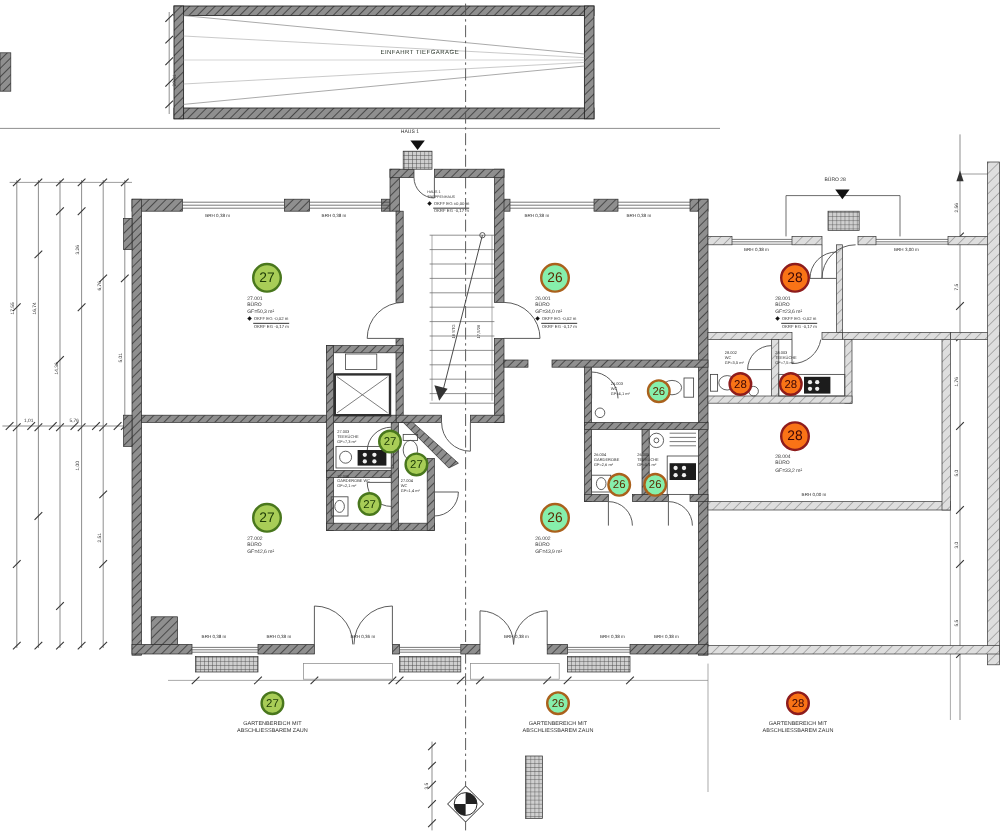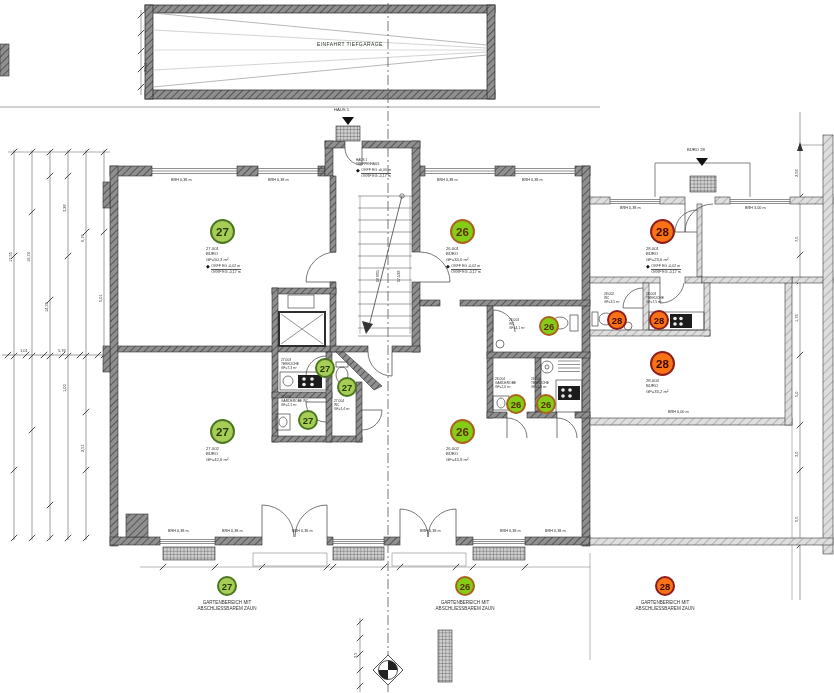--- a/index.html
+++ b/index.html
@@ -6,25 +6,25 @@
   .stage{position:relative;width:834px;height:693px;background:#ffffff;
          font-family:"Liberation Sans",sans-serif;overflow:hidden;}
   svg.plan{position:absolute;left:0;top:0;}
   .lbl{position:absolute;color:#2e2e2e;white-space:nowrap;}
   .f5{font-size:5px;letter-spacing:.4px;}
   .f42{font-size:4.2px;}
   .f38{font-size:3.8px;}
   .f33{font-size:3.3px;line-height:1.25;}
   .f31{font-size:3.1px;line-height:1.25;}
   .circ{position:absolute;box-sizing:border-box;border-radius:50%;display:flex;
-        align-items:center;justify-content:center;font-weight:700;border-style:solid;}
+        align-items:center;justify-content:center;font-weight:400;border-style:solid;}
   .big{width:25px;height:25px;font-size:11.5px;border-width:2.5px;}
   .small{width:20px;height:20px;font-size:9.5px;border-width:2px;}
   .c27{background:#a8cd57;border-color:#49771d;color:#1c3a06;}
-  .c26{background:#84cc16;border-color:#aa611c;color:#5a2d03;}
+  .c26{background:#86efac;border-color:#aa611c;color:#5a2d03;}
   .c28{background:#f97316;border-color:#8e1c1c;color:#3c0606;}
   .room-block{position:absolute;width:72px;}
   .room-block .circ{position:relative;margin:0 0 2px 4px;}
   .rl{font-size:4.2px;line-height:1.3;color:#333;}
   .lvl{display:flex;gap:1.5px;margin-top:1.5px;align-items:flex-start;}
   .dia{font-size:5px;line-height:1;color:#111;}
   .lvllines span{display:block;font-size:3.6px;line-height:1.35;color:#333;}
   .lvllines span:first-child{border-bottom:1px solid #555;}
   .garden-text{position:absolute;width:120px;text-align:center;font-size:4.6px;
                line-height:1.35;color:#333;}

